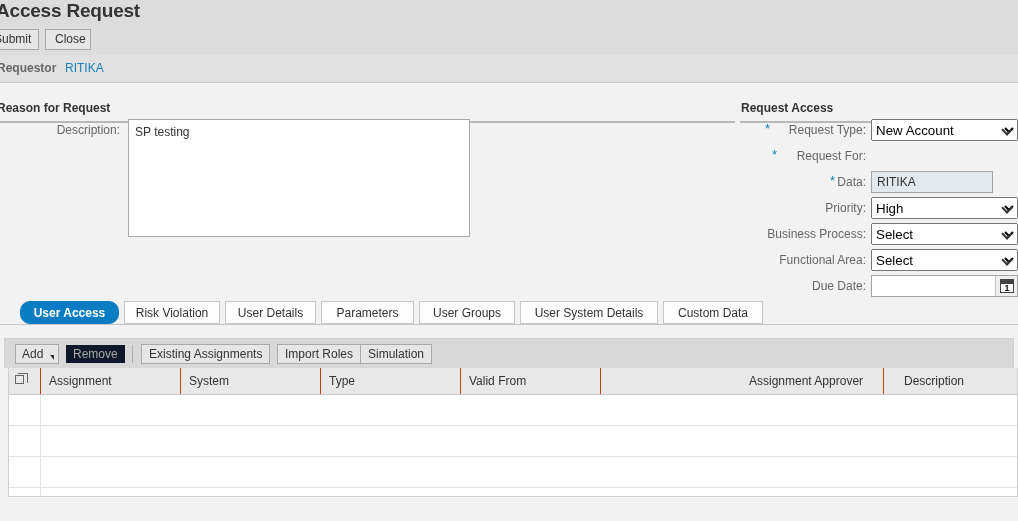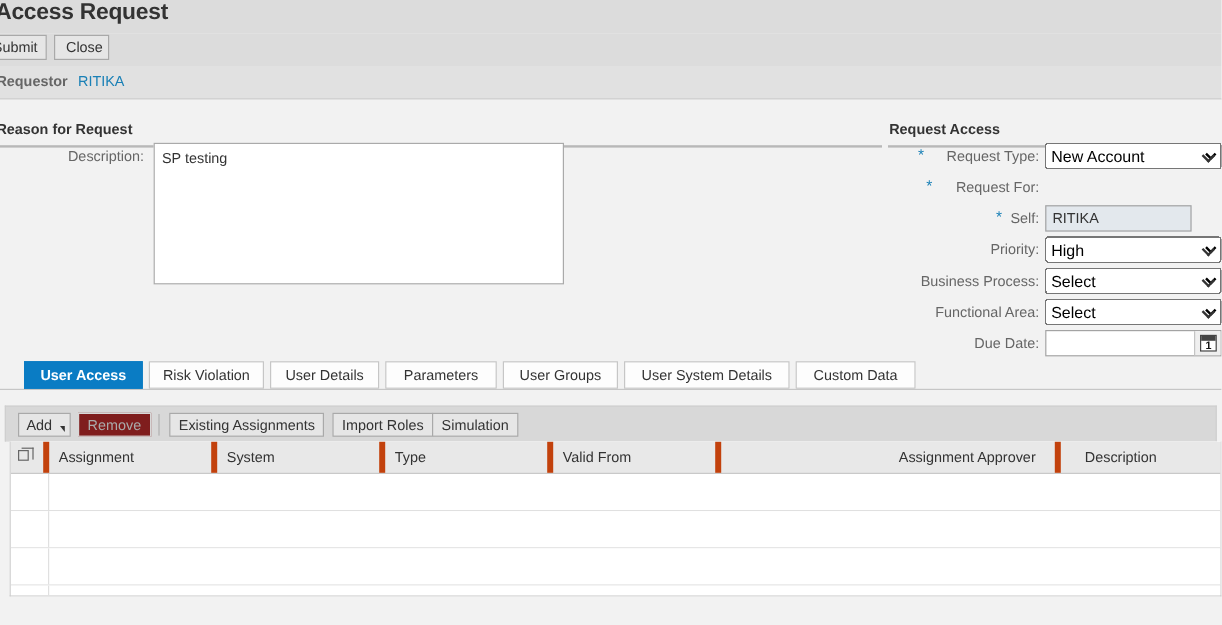--- a/index.html
+++ b/index.html
@@ -294,21 +294,21 @@
     border: 1px solid #a9a9a9;
     font-size: 12px;
     color: #333;
     padding: 0 7px;
     cursor: pointer;
     font-family: "Liberation Sans", sans-serif;
     white-space: nowrap;
   }
   .tb-btn.disabled {
     color: #aaa;
-    background: #7f1d1d;
+    background: #0f172a;
     border-color: #d8d8d8;
     cursor: default;
   }
   .tb-add { left: 10px; width: 44px; text-align: left; padding-left: 6px; }
   .add-caret {
     position: absolute;
     right: 4px; bottom: 3px;
     width: 0; height: 0;
     border-left: 4px solid transparent;
     border-top: 5px solid #333;
@@ -338,21 +338,21 @@
     border-bottom: 1px solid #c9c9c9;
   }
   .th {
     position: absolute;
     top: 0;
     height: 26px;
     line-height: 26px;
     font-size: 12px;
     color: #333;
     padding-left: 8px;
-    border-right: 5px solid #c2410c;
+    border-right: 1px solid #c2410c;
     white-space: nowrap;
     overflow: hidden;
     cursor: pointer;
   }
   .th-sel { padding-left: 0; }
   .copy-ico {
     position: absolute;
     left: 6px; top: 7px;
     width: 9px; height: 9px;
     border: 1px solid #666;
@@ -421,21 +421,21 @@
       </div>
     </div>
 
     <div class="frow">
       <span class="req-star" style="right:241px">*</span>
       <span class="flabel">Request For:</span>
     </div>
 
     <div class="frow">
       <span class="req-star" style="right:183px">*</span>
-      <span class="flabel">Self:</span>
+      <span class="flabel">Data:</span>
       <div class="readonly-field">RITIKA</div>
     </div>
 
     <div class="frow">
       <span class="flabel">Priority:</span>
       <div class="selwrap">
         <select>
           <option>High</option>
         </select>
         <span class="chev"></span>
@@ -468,21 +468,21 @@
         <input class="date-input" type="text" value="" style="">
         <span class="cal-btn">
           <span class="cal-ico"></span>
         </span>
       </div>
     </div>
 
   </div>
 
   <div class="tabstrip">
-    <div class="tab active" style="left:20px;  width:99px;">User Access</div>
+    <div class="tab active" style="left:20px;  width:99px;border-radius:10px;">User Access</div>
     <div class="tab" style="left:124px; width:96px;">Risk Violation</div>
     <div class="tab" style="left:225px; width:91px;">User Details</div>
     <div class="tab" style="left:321px; width:93px;">Parameters</div>
     <div class="tab" style="left:419px; width:96px;">User Groups</div>
     <div class="tab" style="left:520px; width:138px;">User System Details</div>
     <div class="tab" style="left:663px; width:100px;">Custom Data</div>
   </div>
 
   <div class="tbl-toolbar">
     <div class="tb-btn tb-add">

